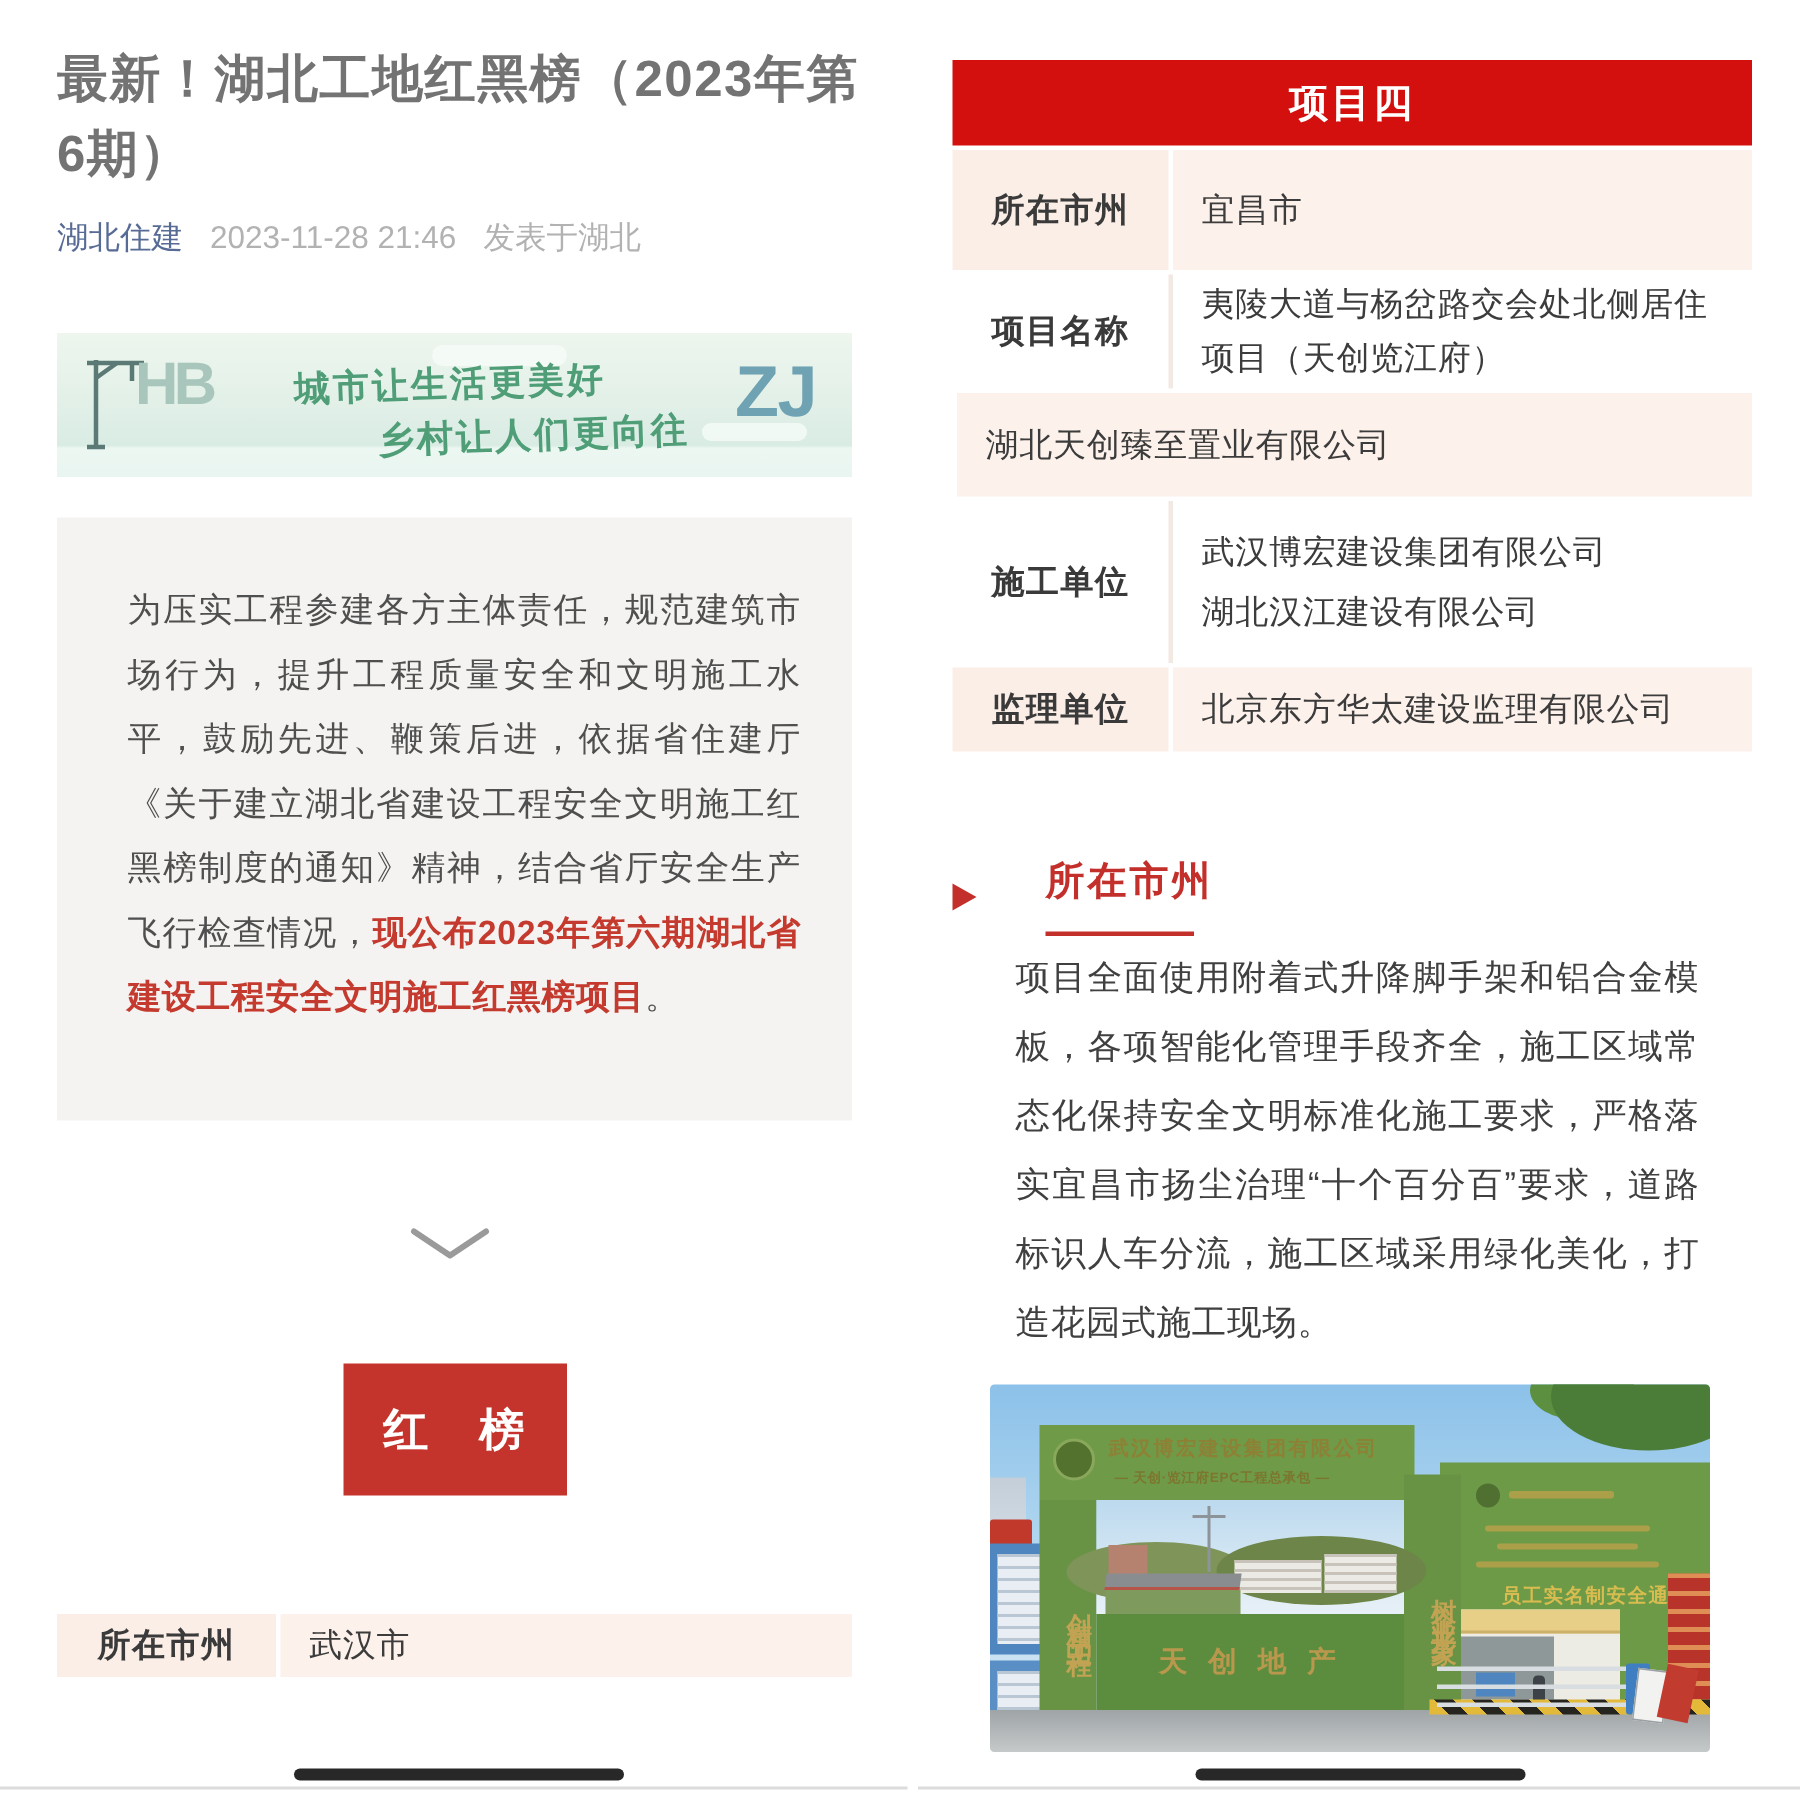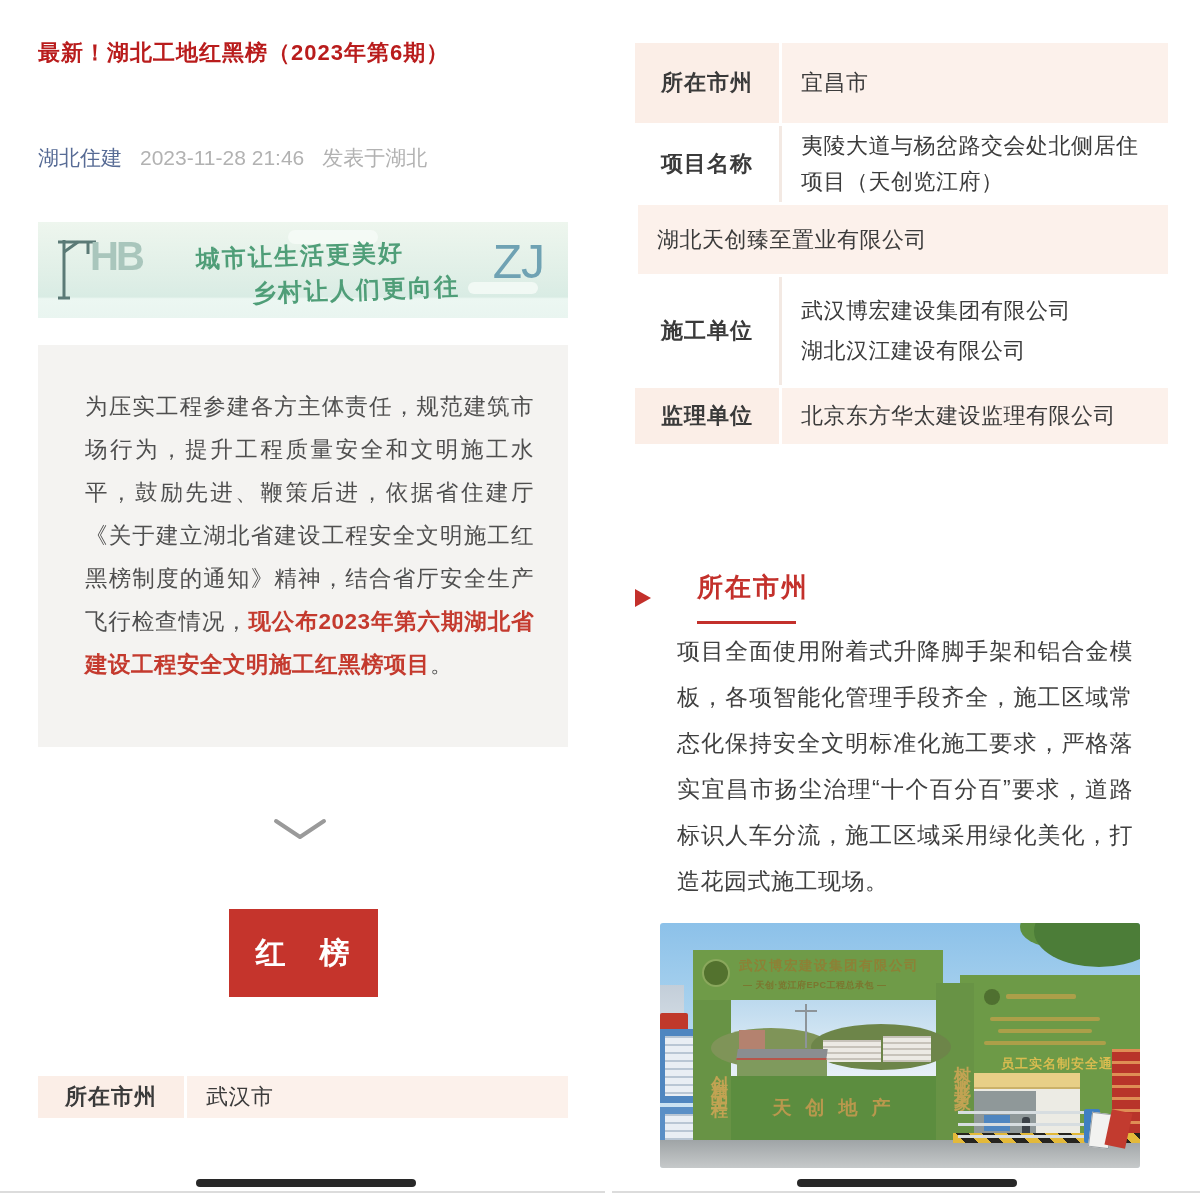--- a/index.html
+++ b/index.html
@@ -11,21 +11,21 @@
   }
   .abs{position:absolute;}
 
   
   .page-edge{position:absolute;height:2px;background:#dcdcdc;top:1191px;}
   .edge-l{left:0;width:605px;}
   .edge-r{left:612px;width:588px;}
 
   .article-title{
     left:38px;top:28px;width:540px;
-    font-size:22px;font-weight:700;color:#b91c1c;line-height:50px;
+    font-size:34px;font-weight:700;color:#737373;line-height:50px;
     letter-spacing:1px;
   }
   .byline{left:38px;top:144px;width:540px;font-size:21px;white-space:nowrap;}
   .byline .author{color:#576b95;margin-right:18px;}
   .byline .time{color:#b2b2b2;margin-right:18px;}
   .byline .loc{color:#b2b2b2;}
 
   
   .banner{
     left:38px;top:222px;width:530px;height:96px;overflow:hidden;
@@ -38,21 +38,21 @@
   .banner .crane{position:absolute;left:16px;top:12px;}
   .banner .slogan1{
     position:absolute;left:158px;top:18px;font-size:24px;font-weight:700;
     color:#4f9e78;transform:rotate(-2deg);letter-spacing:2px;
   }
   .banner .slogan2{
     position:absolute;left:214px;top:52px;font-size:24px;font-weight:700;
     color:#4f9e78;transform:rotate(-2deg);letter-spacing:2px;
   }
   .banner .zj{
-    position:absolute;right:24px;top:16px;font-size:48px;font-weight:400;
+    position:absolute;right:24px;top:16px;font-size:48px;font-weight:700;
     color:#6fa2b3;letter-spacing:-1px;line-height:1;
   }
   .banner .cloud{position:absolute;background:#f6fbf7;border-radius:40px;opacity:.8;}
 
   
   .intro-box{
     left:38px;top:345px;width:530px;height:402px;background:#f4f3f1;
     box-sizing:border-box;padding:40px 34px 0 47px;
     font-size:22.5px;line-height:43px;color:#4f4f4f;
     text-align:justify;letter-spacing:0.5px;
@@ -214,20 +214,21 @@
   <div class="tbl-row row-pink">
     <div class="tbl-label">所在市州</div>
     <div class="tbl-value">武汉市</div>
   </div>
 </div>
 
 <div class="home-pill pill-l"></div>
 <div class="page-edge edge-l"></div>
 
 <div class="abs tbl-right">
+  <div class="tbl-header">项目四</div>
   <div class="tbl-row row-pink" style="min-height:80px;">
     <div class="tbl-label">所在市州</div>
     <div class="tbl-value">宜昌市</div>
   </div>
   <div class="tbl-row row-white" style="min-height:76px;">
     <div class="tbl-label">项目名称</div>
     <div class="tbl-value" style="line-height:36px;">夷陵大道与杨岔路交会处北侧居住项目（天创览江府）</div>
   </div>
   <div class="tbl-row row-pink" style="min-height:69px;">
     <div class="tbl-value">湖北天创臻至置业有限公司</div>

